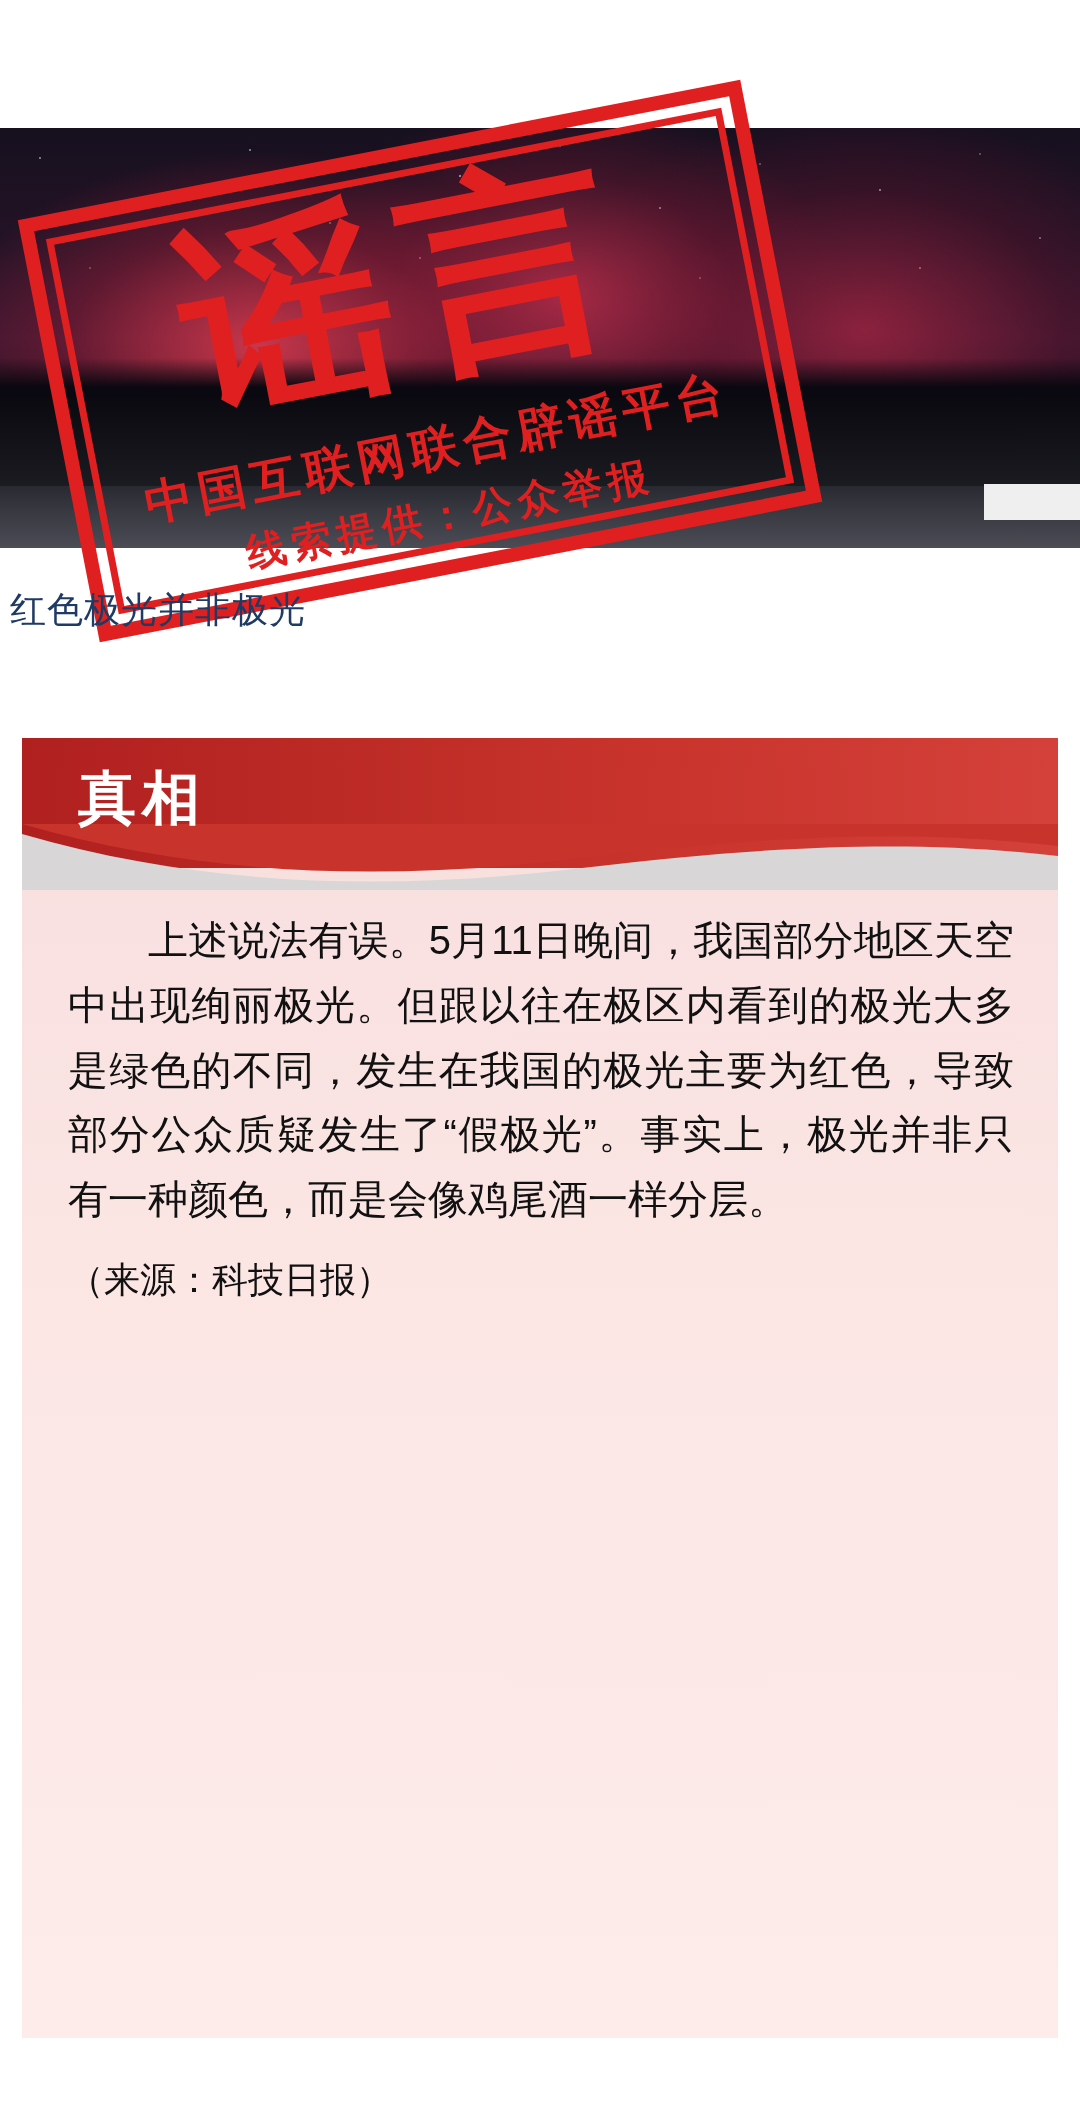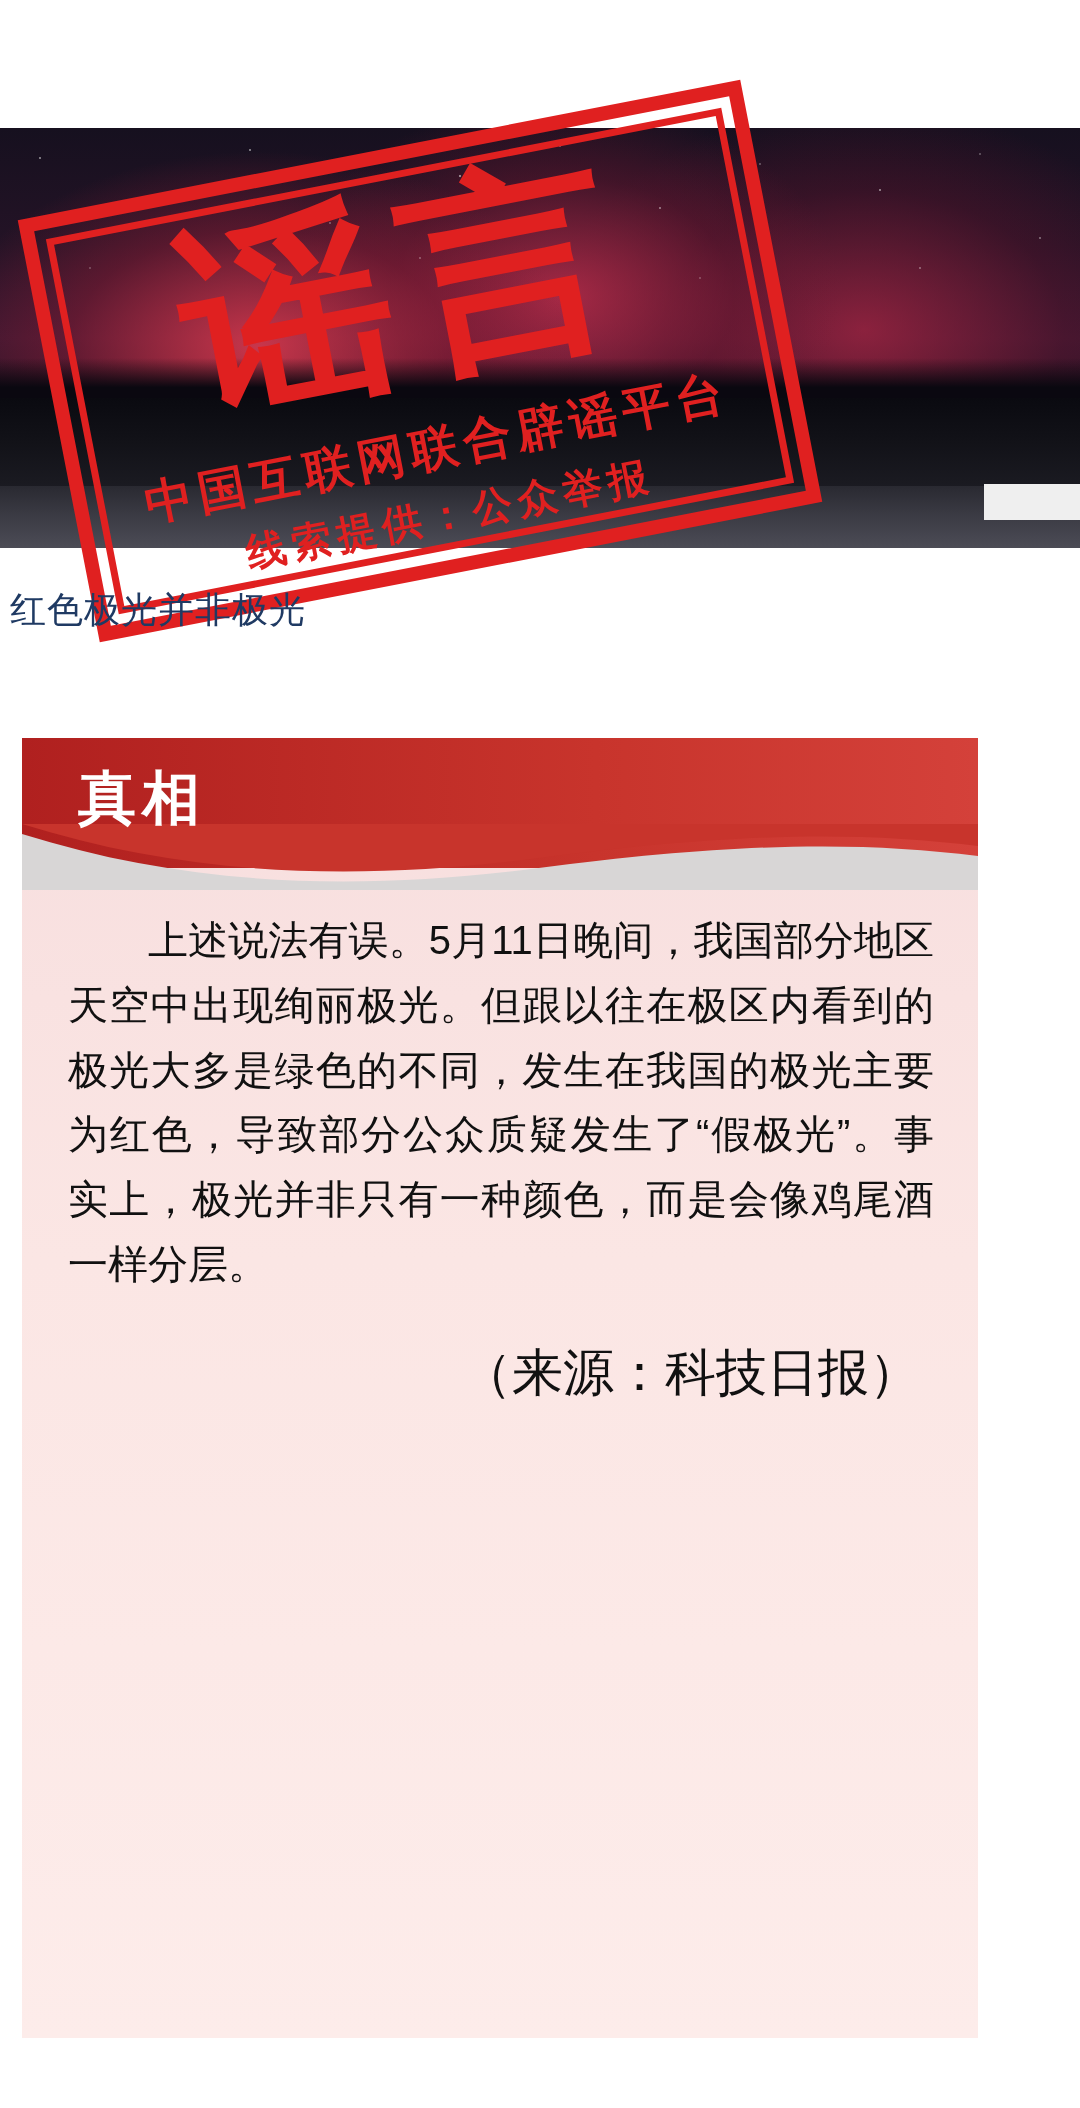--- a/index.html
+++ b/index.html
@@ -157,25 +157,24 @@
     font-size: 36px;
     color: #1f3a63;
     letter-spacing: 1px;
   }
 
   
   .card {
     position: absolute;
     left: 22px;
     top: 738px;
-    width: 920px;
+    width: 1036px;
     height: 1300px;
     background: linear-gradient(180deg, #f7dede 0%, #fbe6e4 40%, #fdecea 100%);
     overflow: hidden;
-    padding-left: 36px;
   }
   .card-header {
     position: absolute;
     left: 0;
     top: 0;
     width: 100%;
     height: 130px;
     background: #c0392b;
     background: linear-gradient(90deg, #b0201f 0%, #c8342c 60%, #d4413a 100%);
   }
@@ -215,24 +214,24 @@
     font-family: Liberation Sans, sans-serif;
     font-size: 40px;
     line-height: 1.62;
     color: #111111;
     text-indent: 2em;
     margin: 0 0 4px 0;
     text-align: justify;
   }
   .source {
     font-family: "Liberation Serif", serif;
-    font-size: 51px;
+    font-size: 36px;
     color: #111111;
-    text-align: right;
-    margin-top: 42px;
+    text-align: left;
+    margin-top: 24px;
     padding-right: 14px;
   }
 </style>
 </head>
 <body>
 
 <div class="hero">
   <div class="hero-sky"></div>
   <div class="hero-stars"></div>
   <div class="hero-ridge"></div>

